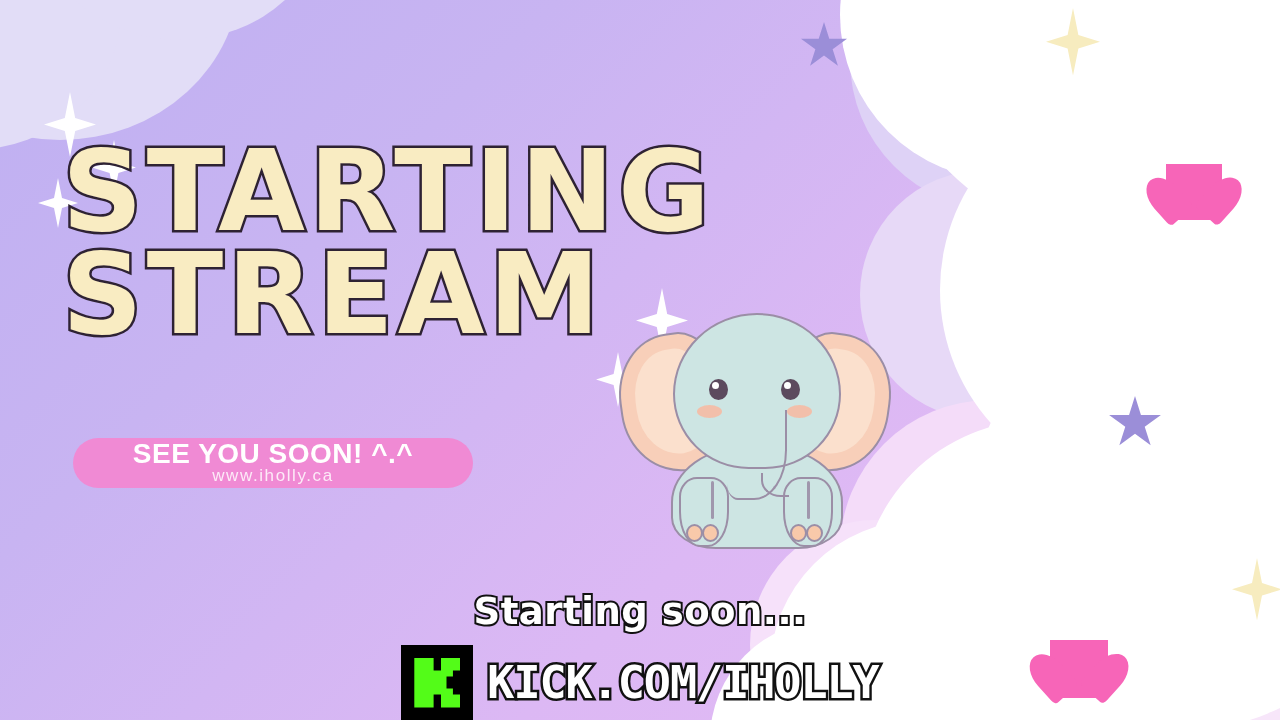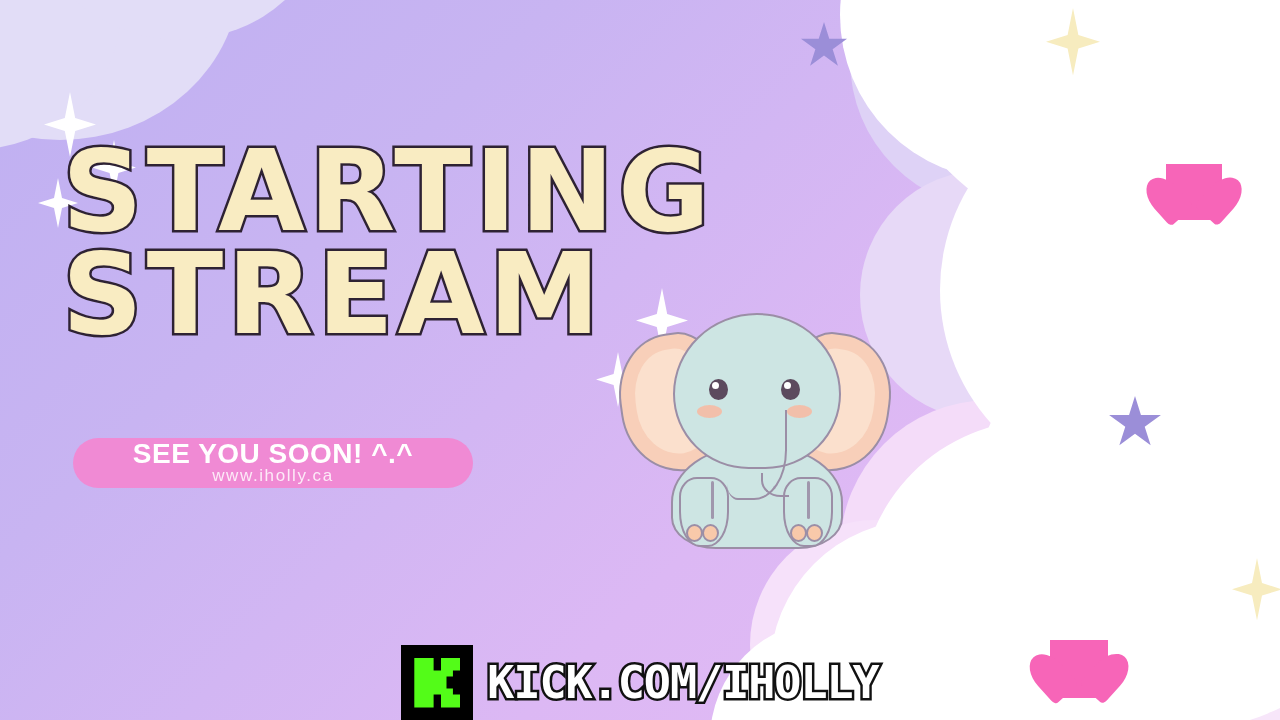--- a/index.html
+++ b/index.html
@@ -351,20 +351,21 @@
     <div class="belly-line b"></div>
     <div class="head"></div>
     <div class="cheek l"></div>
     <div class="cheek r"></div>
     <div class="eye l"></div>
     <div class="eye r"></div>
     <div class="trunk"></div>
     <div class="trunk-tip"></div>
   </div>
 
+  <div class="starting-soon">Starting soon...</div>
 
   <div class="kick-row">
     <div class="kick-logo">
       <div class="kick-k"></div>
     </div>
     <div class="kick-url">KICK.COM/IHOLLY</div>
   </div>
 
 </div>
 

